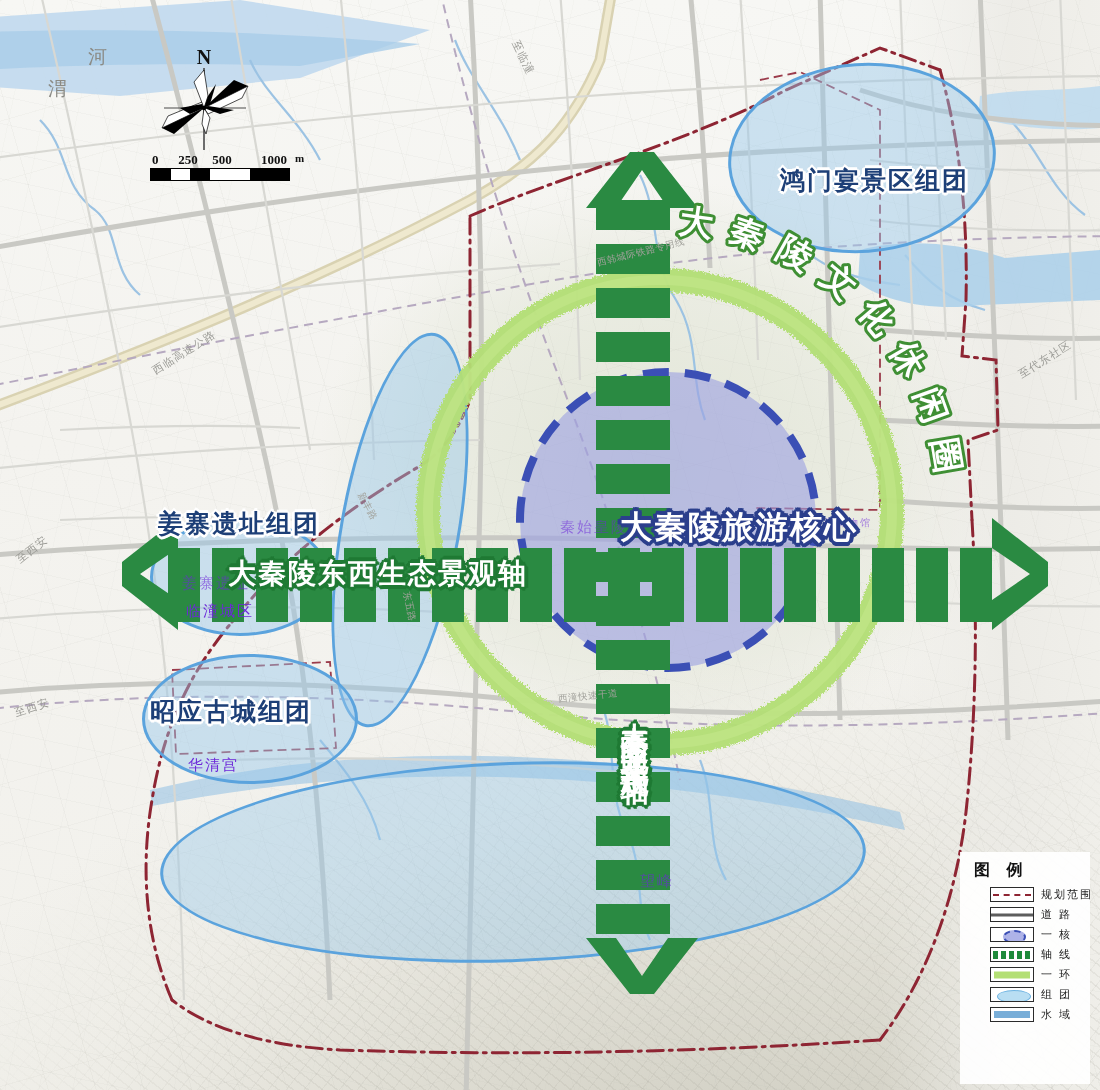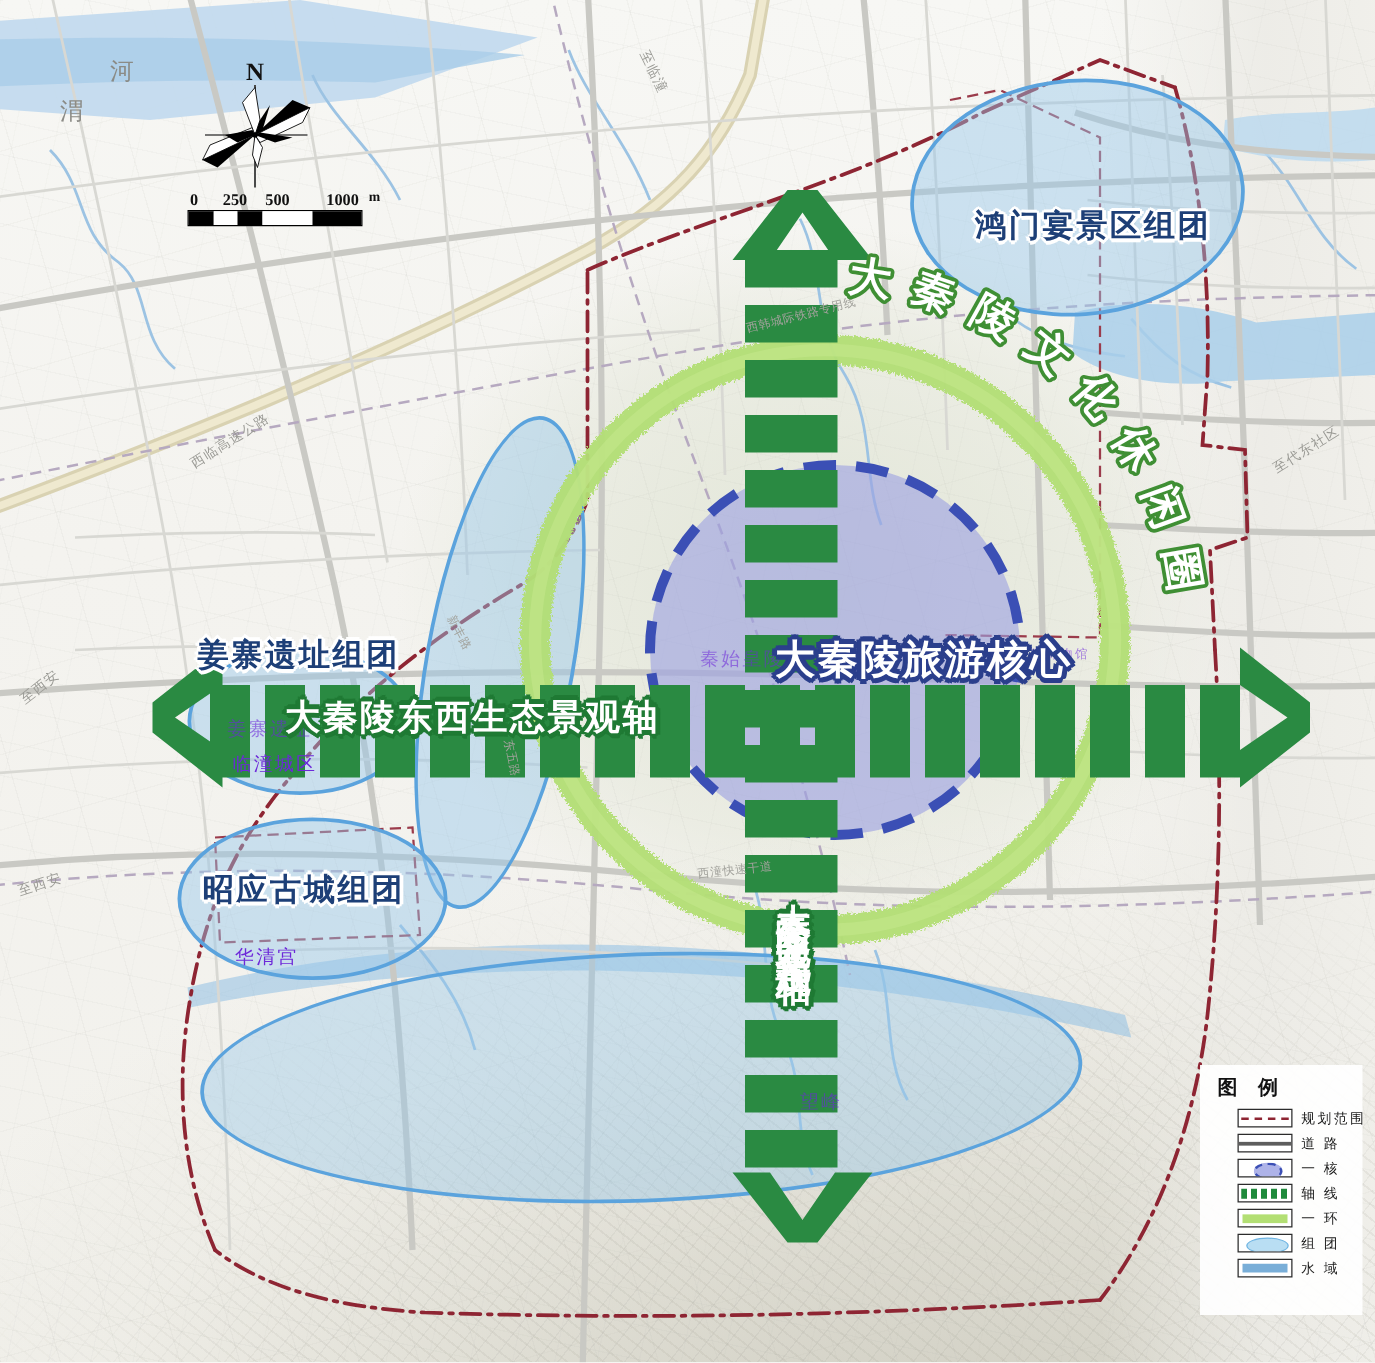--- a/index.html
+++ b/index.html
@@ -135,21 +135,21 @@
     font-family:"Liberation Serif","DejaVu Serif",serif;
   }
   #scale-bar .sb-nums span{position:absolute;top:0;transform:translateX(-50%);}
   #scale-bar .sb-bar{
     position:relative;height:11px;border:1.2px solid #000;display:flex;background:#fff;
   }
   #scale-bar .sb-bar i{display:block;height:100%;}
 
   
   #legend{
-    position:absolute;left:960px;top:852px;width:130px;height:200px;
+    position:absolute;left:960px;top:852px;width:130px;height:232px;
     background:rgba(255,255,255,.92);
     padding:0;
     box-sizing:border-box;
   }
   #legend .lg-title{
     font-size:16px;color:#111;font-weight:bold;letter-spacing:6px;
     padding:8px 0 6px 14px;
   }
   #legend .lg-row{display:flex;align-items:flex-end;margin:0 0 5px 30px;}
   #legend .lg-key{
@@ -399,21 +399,21 @@
     <text font-size="34" font-weight="bold" letter-spacing="16" font-family="'Liberation Sans','DejaVu Sans',sans-serif" fill="#ffffff" stroke="#3f8f34" stroke-width="6" paint-order="stroke" stroke-linejoin="round">
       <textPath href="#ringTextPath" startOffset="4%" id="ring-label-textpath">大秦陵文化休闲圈</textPath>
     </text>
   </svg>
 
   <div class="plan-label lbl-cluster nosel" style="left:780px;top:164px;text-align:center;">鸿门宴景区组团</div>
 
 
   <div class="plan-label lbl-cluster nosel" style="left:158px;top:507px;">姜寨遗址组团</div>
 
-  <div class="plan-label lbl-cluster nosel" style="left:162px;top:695px;">昭应古城组团</div>
+  <div class="plan-label lbl-cluster nosel" style="left:150px;top:695px;">昭应古城组团</div>
 
 
   <div class="plan-label lbl-axis nosel" style="left:228px;top:555px;">大秦陵东西生态景观轴</div>
 
   <div class="plan-label lbl-core nosel" style="left:620px;top:506px;">大秦陵旅游核心</div>
 
   <div class="plan-label lbl-axis lbl-axis-v nosel" style="left:615px;top:700px;">大秦陵南北文化景观轴</div>
 
   <svg id="north-arrow" viewBox="0 0 120 120">
     <text x="54" y="26" font-size="20" font-weight="bold" text-anchor="middle" font-family="'Liberation Serif','DejaVu Serif',serif" fill="#111" id="north-letter">N</text>

